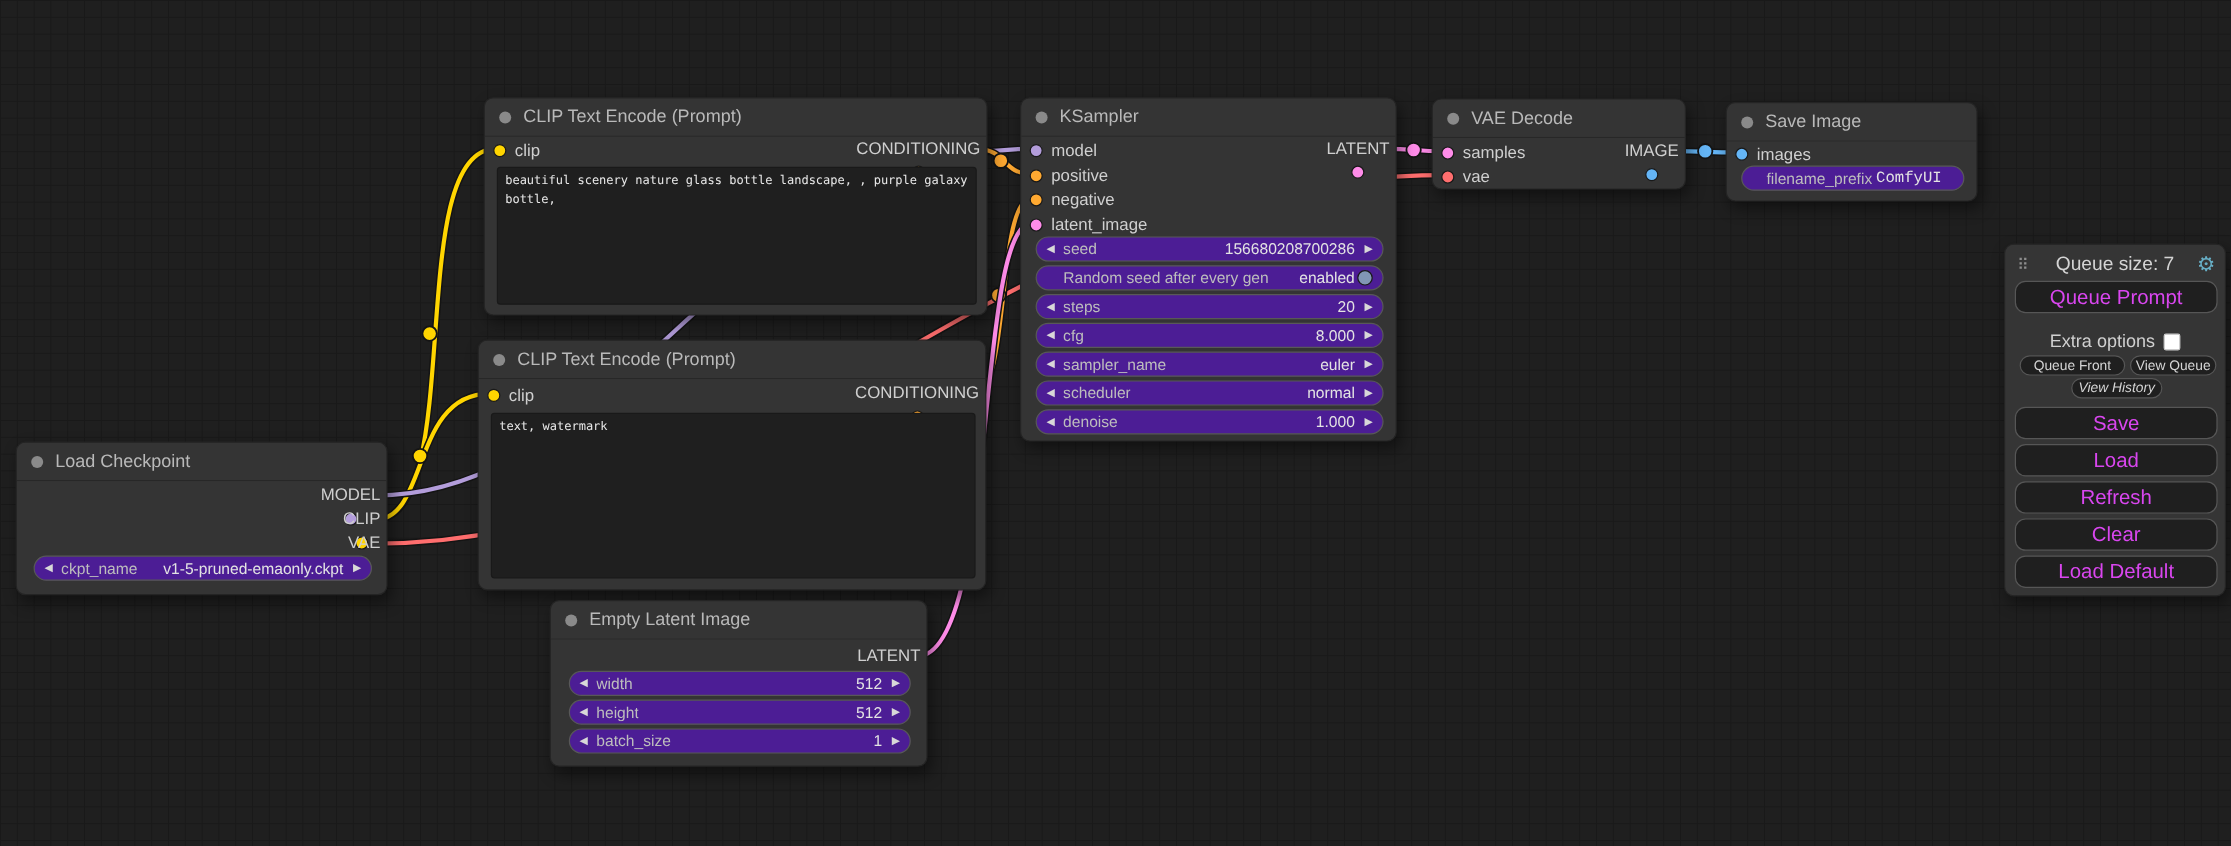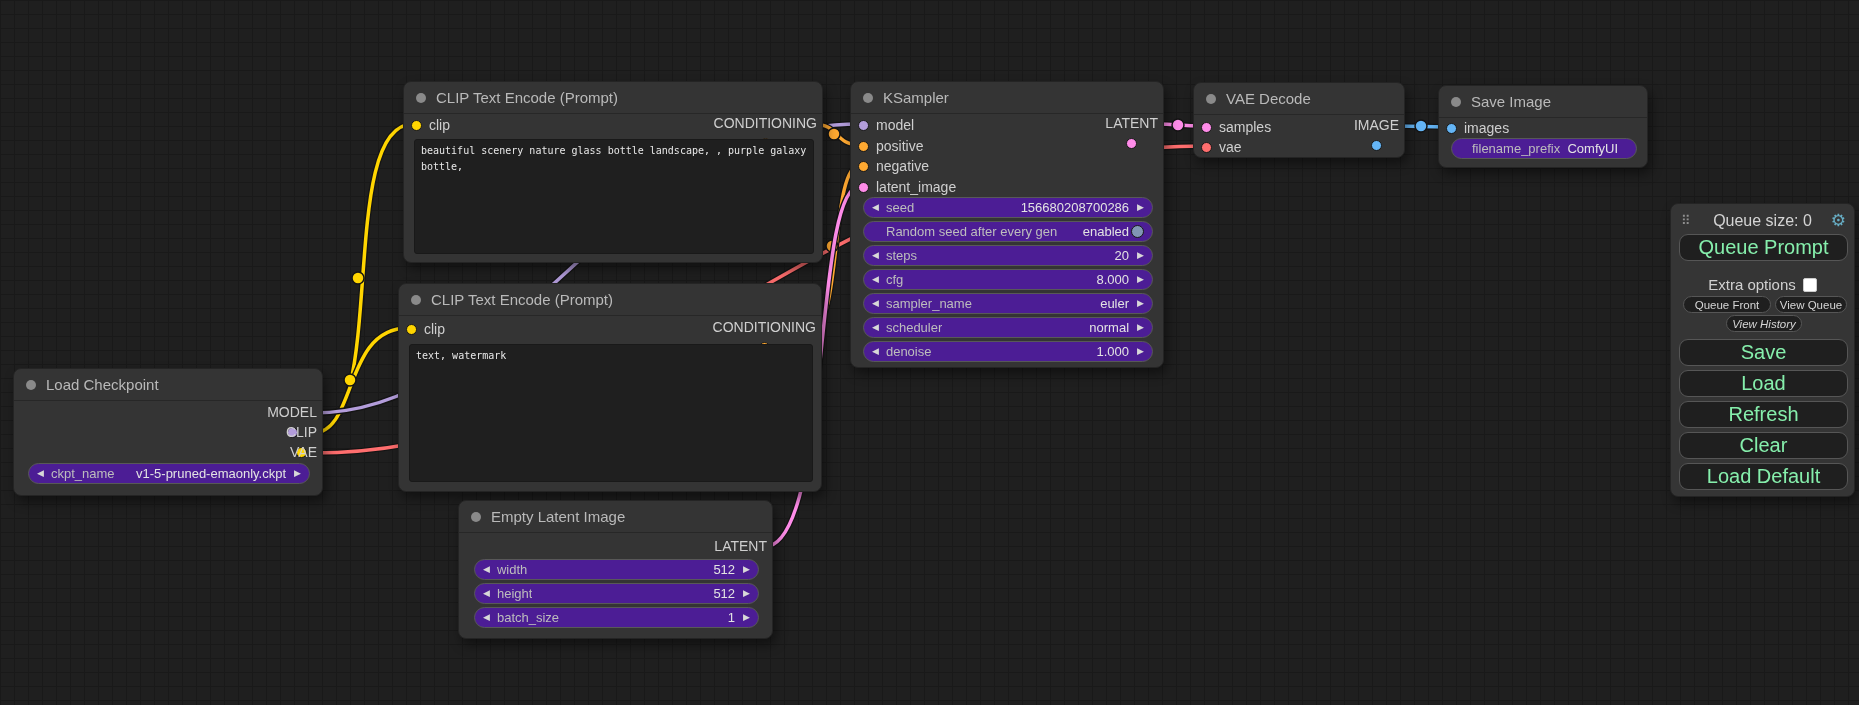--- a/index.html
+++ b/index.html
@@ -63,21 +63,21 @@
     background:#353535; border-radius:8px; border:1px solid #242424;
     box-shadow:3px 6px 12px rgba(0,0,0,.45);
   }
   .qp-header{ position:absolute; left:0; top:8px; width:100%; display:flex; align-items:center; }
   .qp-title{ width:100%; text-align:center; color:#d4d4d4; font-size:16px; }
   .drag-handle{ position:absolute; left:10px; top:1px; color:#8f8f8f; font-size:13px; letter-spacing:-2px; }
   .gear{ position:absolute; right:8px; top:0px; font-size:17px; line-height:1; cursor:pointer; }
   .qp-btn{
     position:absolute; left:8px; width:169px; height:27px;
     background:#1f1f1f; border:1px solid #565656; border-radius:9px;
-    color:#86efac; font-size:20px; display:flex; align-items:center; justify-content:center;
+    color:#d946ef; font-size:17px; display:flex; align-items:center; justify-content:center;
     cursor:pointer;
   }
   .qp-btn.small{ font-size:11.5px; height:17px; border-radius:9px; color:#d5d5d5; }
   .extra-row{ position:absolute; left:0; top:72px; width:100%; display:flex; align-items:center; justify-content:center; gap:7px; color:#d0d0d0; font-size:15px; }
   .checkbox{ width:14px; height:14px; background:#ffffff; border-radius:2px; border:1px solid #cccccc; cursor:pointer; }
 </style>
 </head>
 <body>
 
 <div id="canvas">
@@ -314,28 +314,28 @@
     <div class="node-header">
       <span class="collapse-dot" style="background-color: rgb(138, 138, 138);"></span>
       <span class="node-title">Save Image</span>
     </div>
     <div class="port-row in" style="top:32px;">
       <span class="port-dot" style="background-color: rgb(100, 181, 246);"></span>
       <span>images</span>
     </div>
     <div class="widget" style="left:12px; top:52px; width:186px;">
       <span class="w-label" style="margin-left:12px;">filename_prefix</span>
-      <span class="w-value no-arrow" style="margin-right:10px;">ComfyUI</span>
+      <span class="w-value no-arrow" style="margin-right:10px;font-family:Liberation Mono, monospace;">ComfyUI</span>
     </div>
   </div>
 
   <div id="queue-panel">
     <div class="qp-header">
       <span class="drag-handle">⠿</span>
-      <span class="qp-title">Queue size: 0</span>
+      <span class="qp-title">Queue size: 7</span>
       <span class="gear" style="color: rgb(103, 174, 197);">⚙</span>
     </div>
     <div class="qp-btn" style="top:30px;">Queue Prompt</div>
     <div class="extra-row">
       <span>Extra options</span>
       <span class="checkbox"></span>
     </div>
     <div class="qp-btn small" style="top:92px; left:12px; width:88px;">Queue Front</div>
     <div class="qp-btn small" style="top:92px; left:104px; width:72px;">View Queue</div>
     <div class="qp-btn small" style="top:111px; left:55px; width:76px;font-style:italic;">View History</div>

